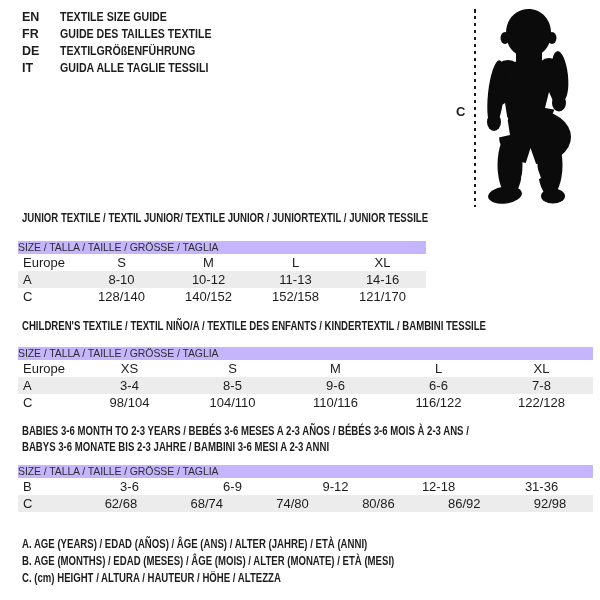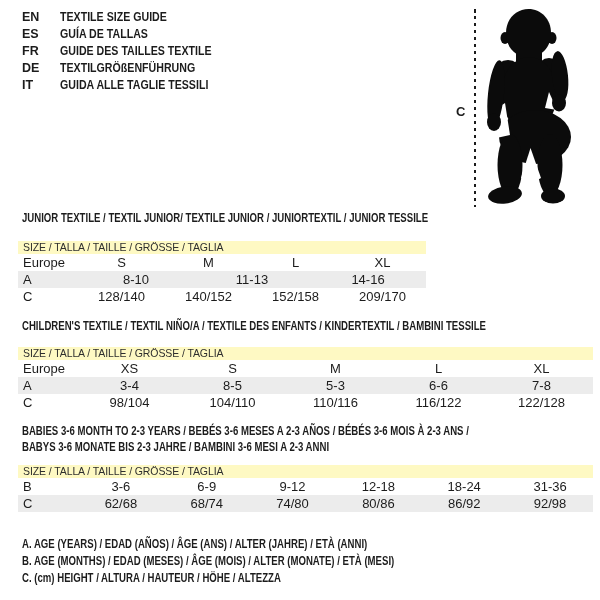--- a/index.html
+++ b/index.html
@@ -23,44 +23,40 @@
   .tbl-title{position:absolute;left:22px;}
   .title-line{font-weight:bold;font-size:12px;line-height:16px;transform:scaleX(.8);transform-origin:left center;white-space:nowrap;}
   .tt-0{top:210px;}
   .tt-1{top:318px;}
   .tt-2{top:423px;}
   
   .size-table{position:absolute;left:18px;}
   .st-0{top:241px;width:408px;}
   .st-1{top:347px;width:575px;}
   .st-2{top:465px;width:575px;}
-  .size-bar{height:13px;line-height:13px;background:#fef9c3;font-size:10.5px;padding-left:5px;color:#2e2e2e;letter-spacing:-.1px;}
+  .size-bar{height:13px;line-height:13px;background:#c4b5fd;font-size:10.5px;color:#2e2e2e;letter-spacing:-.1px;}
   .t-row{display:flex;height:17px;line-height:17px;font-size:13px;}
   .t-row.shaded{background:#ececec;}
   .t-label{width:55px;padding-left:5px;}
   .t-cell{flex:1;text-align:center;}
   
   #footnotes{position:absolute;left:22px;top:536px;}
   .footnote{font-weight:bold;font-size:12px;line-height:17px;transform:scaleX(.8);transform-origin:left center;white-space:nowrap;}
 </style>
 </head>
 <body>
 
 <div class="canvas">
 
   <div id="lang-list">
       <div class="lang-row">
         <span class="lang-code">EN</span>
         <span class="lang-label">TEXTILE SIZE GUIDE</span>
       </div>
       <div class="lang-row">
-        <span class="lang-code">ES</span>
-        <span class="lang-label">GUÍA DE TALLAS</span>
-      </div>
-      <div class="lang-row">
         <span class="lang-code">FR</span>
         <span class="lang-label">GUIDE DES TAILLES TEXTILE</span>
       </div>
       <div class="lang-row">
         <span class="lang-code">DE</span>
         <span class="lang-label">TEXTILGRÖßENFÜHRUNG</span>
       </div>
       <div class="lang-row">
         <span class="lang-code">IT</span>
         <span class="lang-label">GUIDA ALLE TAGLIE TESSILI</span>
@@ -119,50 +115,51 @@
       <div class="t-row">
         <span class="t-label">Europe</span>
         <span class="t-cell">S</span>
         <span class="t-cell">M</span>
         <span class="t-cell">L</span>
         <span class="t-cell">XL</span>
       </div>
       <div class="t-row shaded">
         <span class="t-label">A</span>
         <span class="t-cell">8-10</span>
+        <span class="t-cell">10-12</span>
         <span class="t-cell">11-13</span>
         <span class="t-cell">14-16</span>
       </div>
       <div class="t-row">
         <span class="t-label">C</span>
         <span class="t-cell">128/140</span>
         <span class="t-cell">140/152</span>
         <span class="t-cell">152/158</span>
-        <span class="t-cell">209/170</span>
+        <span class="t-cell">121/170</span>
       </div>
     </div>
 
   <div class="tbl-title tt-1" id="title-1">
       <div class="title-line">CHILDREN'S TEXTILE / TEXTIL NIÑO/A / TEXTILE DES ENFANTS / KINDERTEXTIL / BAMBINI TESSILE</div>
     </div>
   <div class="size-table st-1" id="table-1">
       <div class="size-bar">SIZE / TALLA / TAILLE / GRÖSSE / TAGLIA</div>
       <div class="t-row">
         <span class="t-label">Europe</span>
         <span class="t-cell">XS</span>
         <span class="t-cell">S</span>
         <span class="t-cell">M</span>
         <span class="t-cell">L</span>
         <span class="t-cell">XL</span>
       </div>
       <div class="t-row shaded">
         <span class="t-label">A</span>
         <span class="t-cell">3-4</span>
         <span class="t-cell">8-5</span>
-        <span class="t-cell">5-3</span>
+        <span class="t-cell">9-6</span>
         <span class="t-cell">6-6</span>
         <span class="t-cell">7-8</span>
       </div>
       <div class="t-row">
         <span class="t-label">C</span>
         <span class="t-cell">98/104</span>
         <span class="t-cell">104/110</span>
         <span class="t-cell">110/116</span>
         <span class="t-cell">116/122</span>
         <span class="t-cell">122/128</span>
@@ -174,21 +171,20 @@
       <div class="title-line">BABYS 3-6 MONATE BIS 2-3 JAHRE / BAMBINI 3-6 MESI A 2-3 ANNI</div>
     </div>
   <div class="size-table st-2" id="table-2">
       <div class="size-bar">SIZE / TALLA / TAILLE / GRÖSSE / TAGLIA</div>
       <div class="t-row">
         <span class="t-label">B</span>
         <span class="t-cell">3-6</span>
         <span class="t-cell">6-9</span>
         <span class="t-cell">9-12</span>
         <span class="t-cell">12-18</span>
-        <span class="t-cell">18-24</span>
         <span class="t-cell">31-36</span>
       </div>
       <div class="t-row shaded">
         <span class="t-label">C</span>
         <span class="t-cell">62/68</span>
         <span class="t-cell">68/74</span>
         <span class="t-cell">74/80</span>
         <span class="t-cell">80/86</span>
         <span class="t-cell">86/92</span>
         <span class="t-cell">92/98</span>

